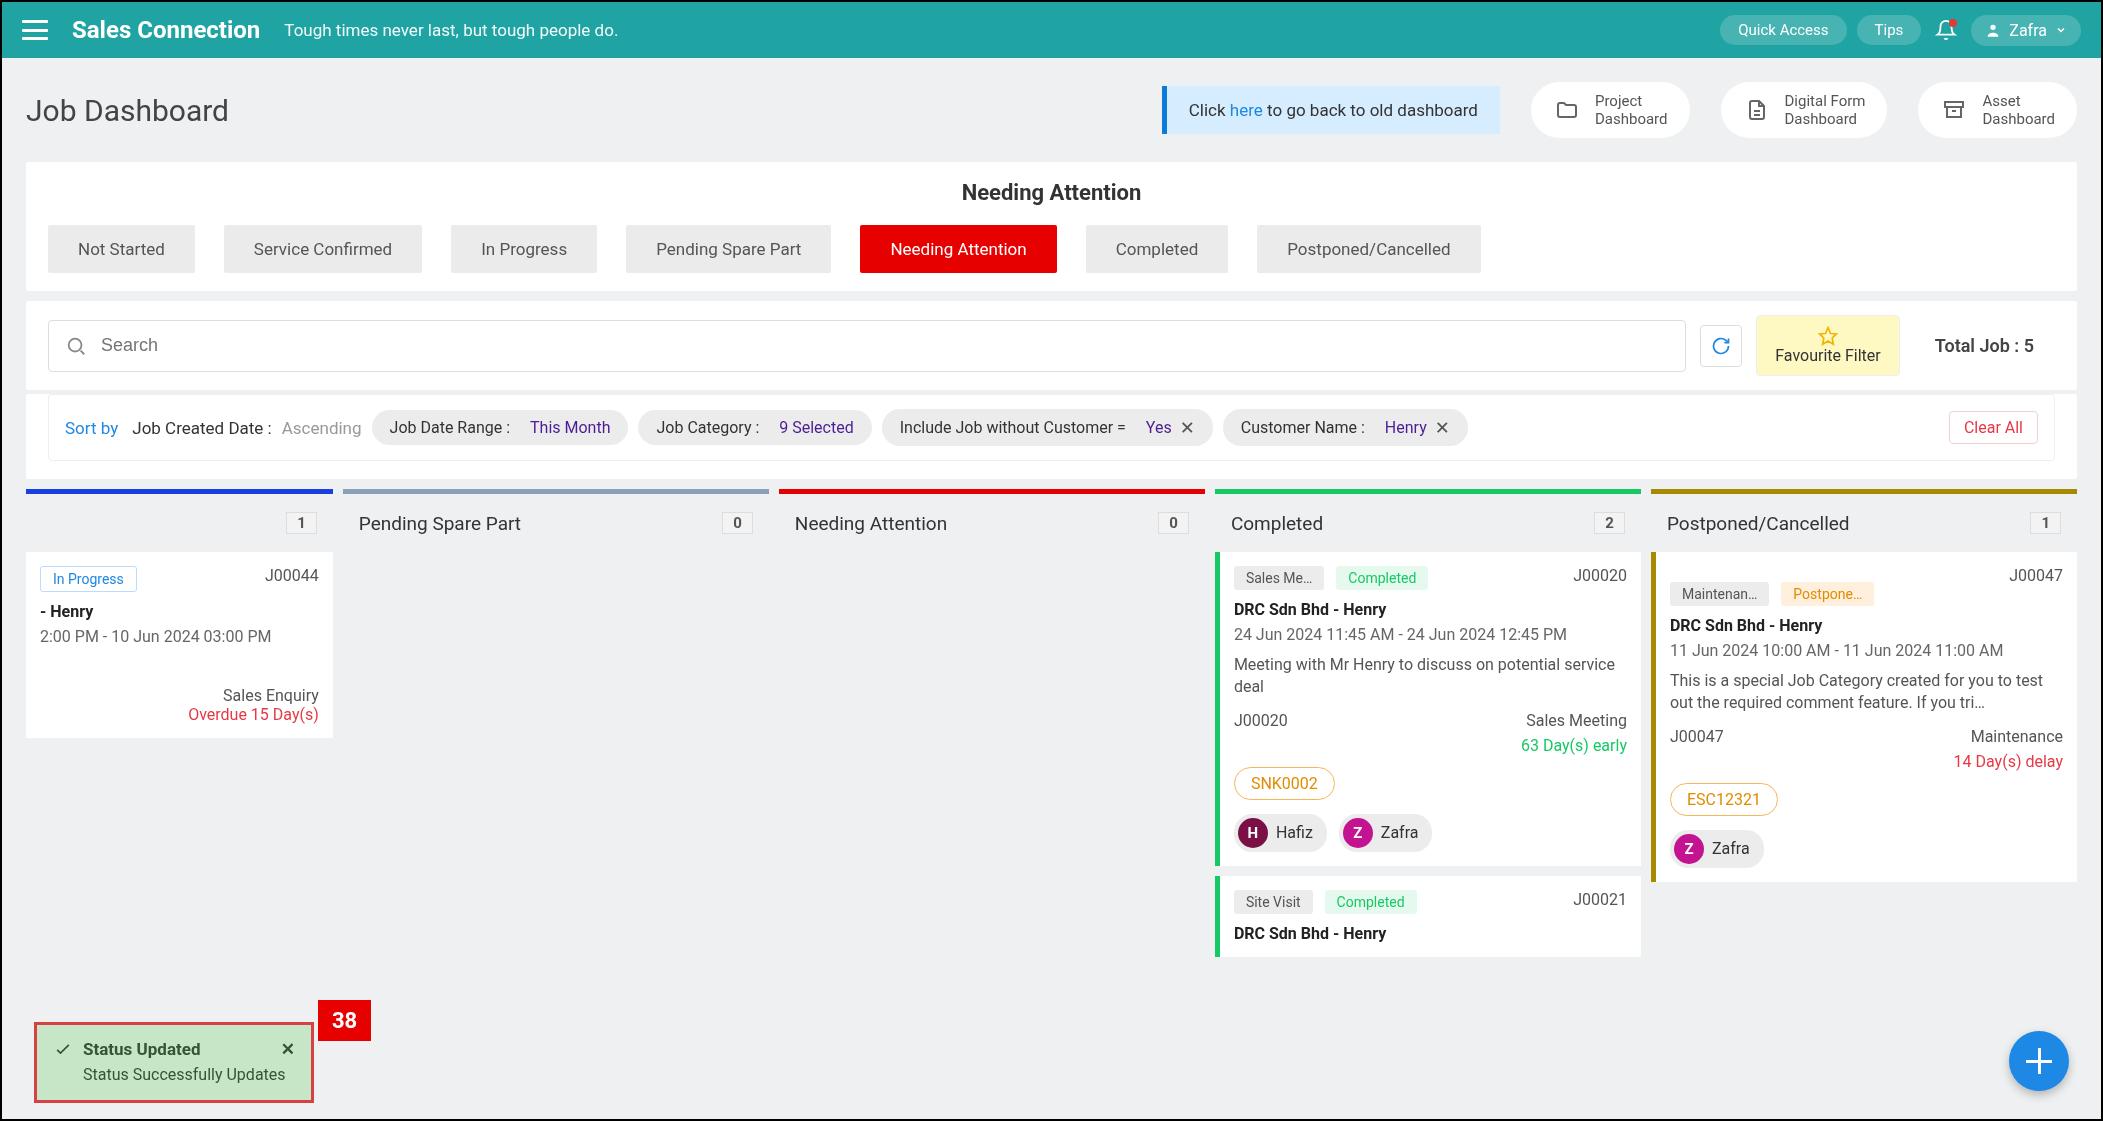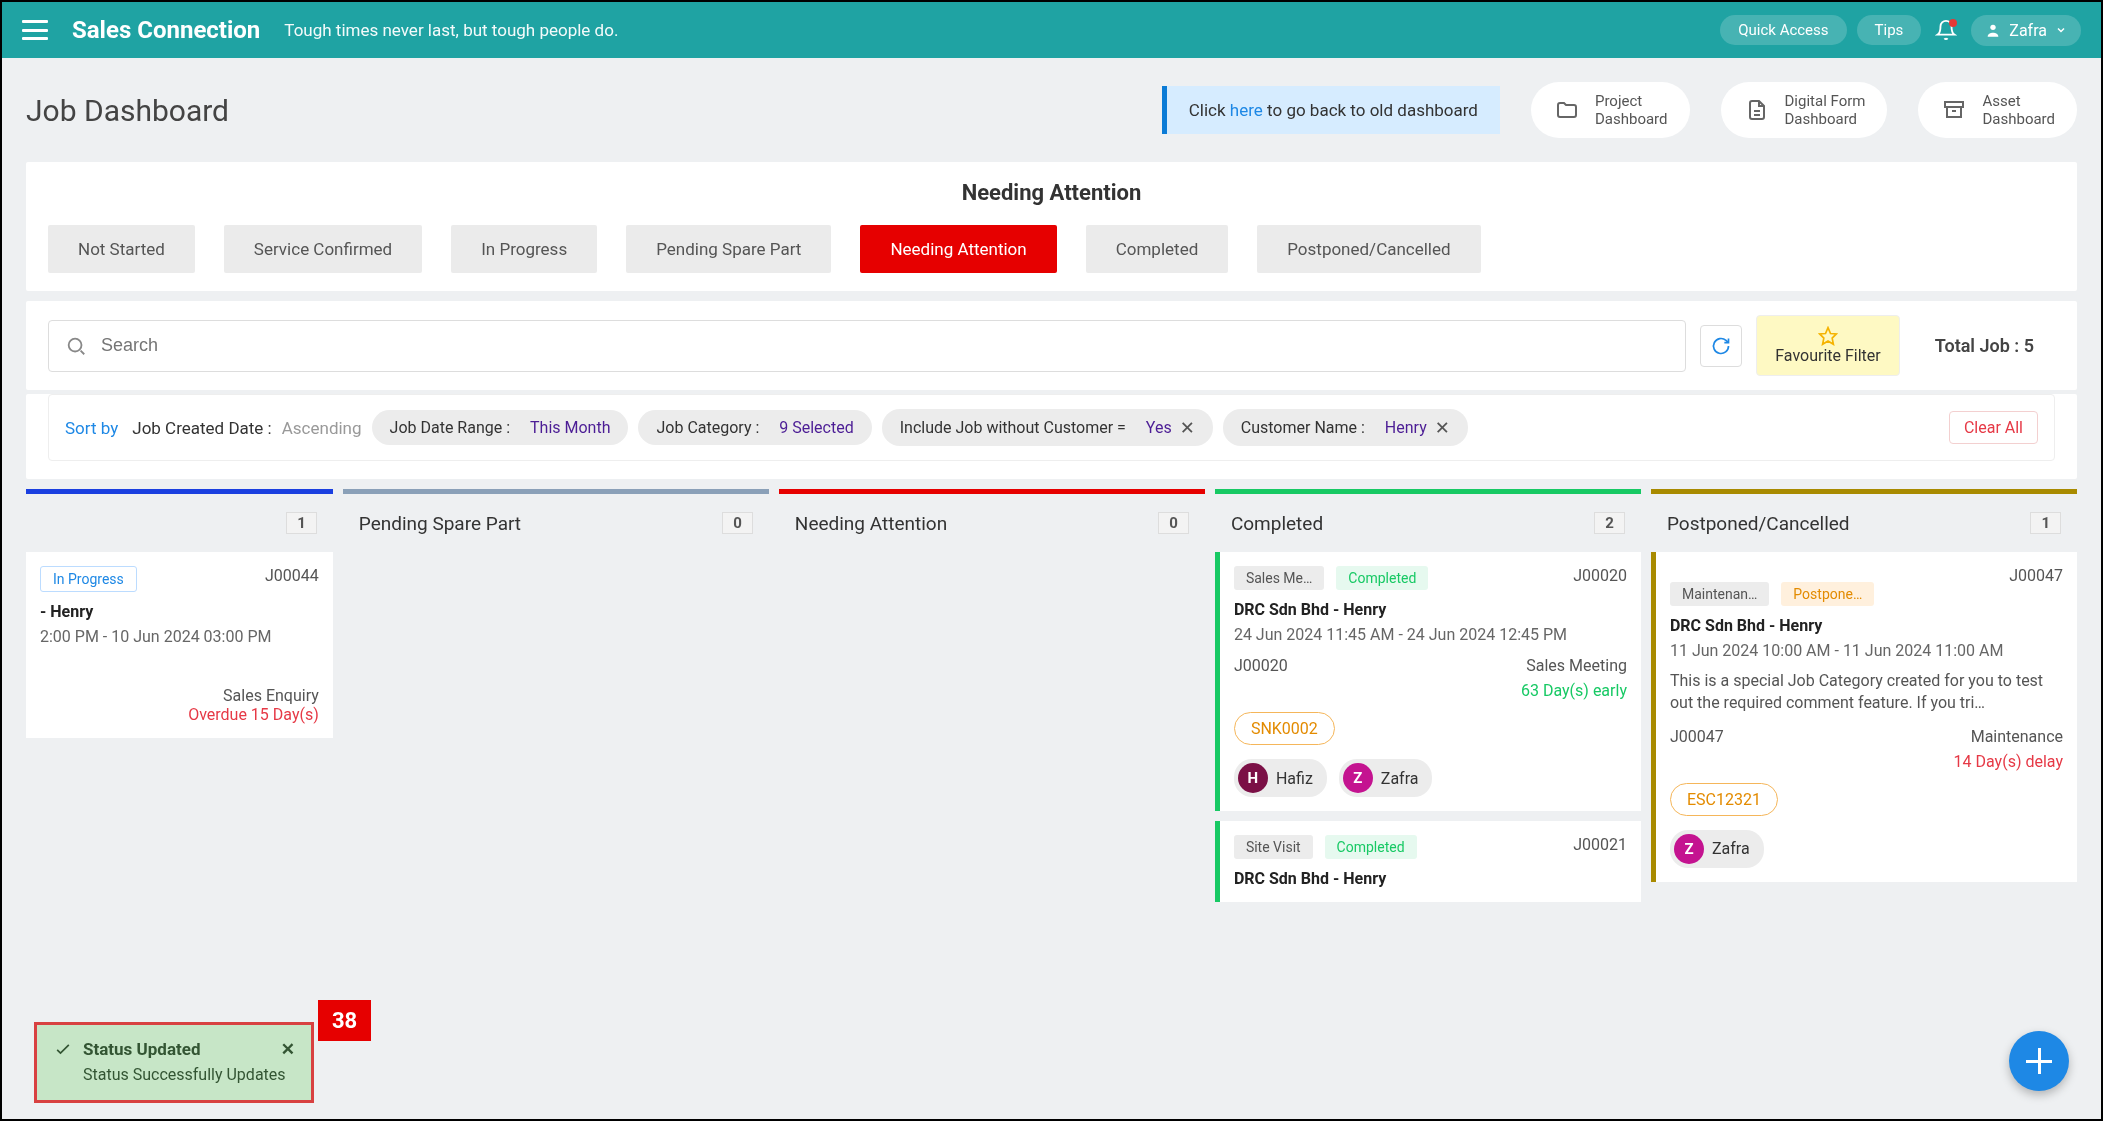--- a/index.html
+++ b/index.html
@@ -275,20 +275,21 @@
     <div class="col-head">
       <span>Completed</span>
       <span class="count-badge">2</span>
     </div>
     <div class="jcard edge-green">
       <span class="chip-tag">Sales Me…</span>
       <span class="chip-tag chip-status-completed" style="margin-left:8px">Completed</span>
       <span class="jobno">J00020</span>
       <div class="line-title">DRC Sdn Bhd - Henry</div>
       <div class="line-sub">24 Jun 2024 11:45 AM - 24 Jun 2024 12:45 PM</div>
+      <div class="line-desc">Meeting with Mr Henry to discuss on potential service deal</div>
       <div class="footer-row">
           <span>J00020</span>
           <span>Sales Meeting</span>
         </div>
       <div class="days-early">63 Day(s) early</div>
       <div class="tag-pill">SNK0002</div>
       <div class="avatar-row">
         <div class="avatar">
             <span class="circ h">H</span>
             <span>Hafiz</span>

